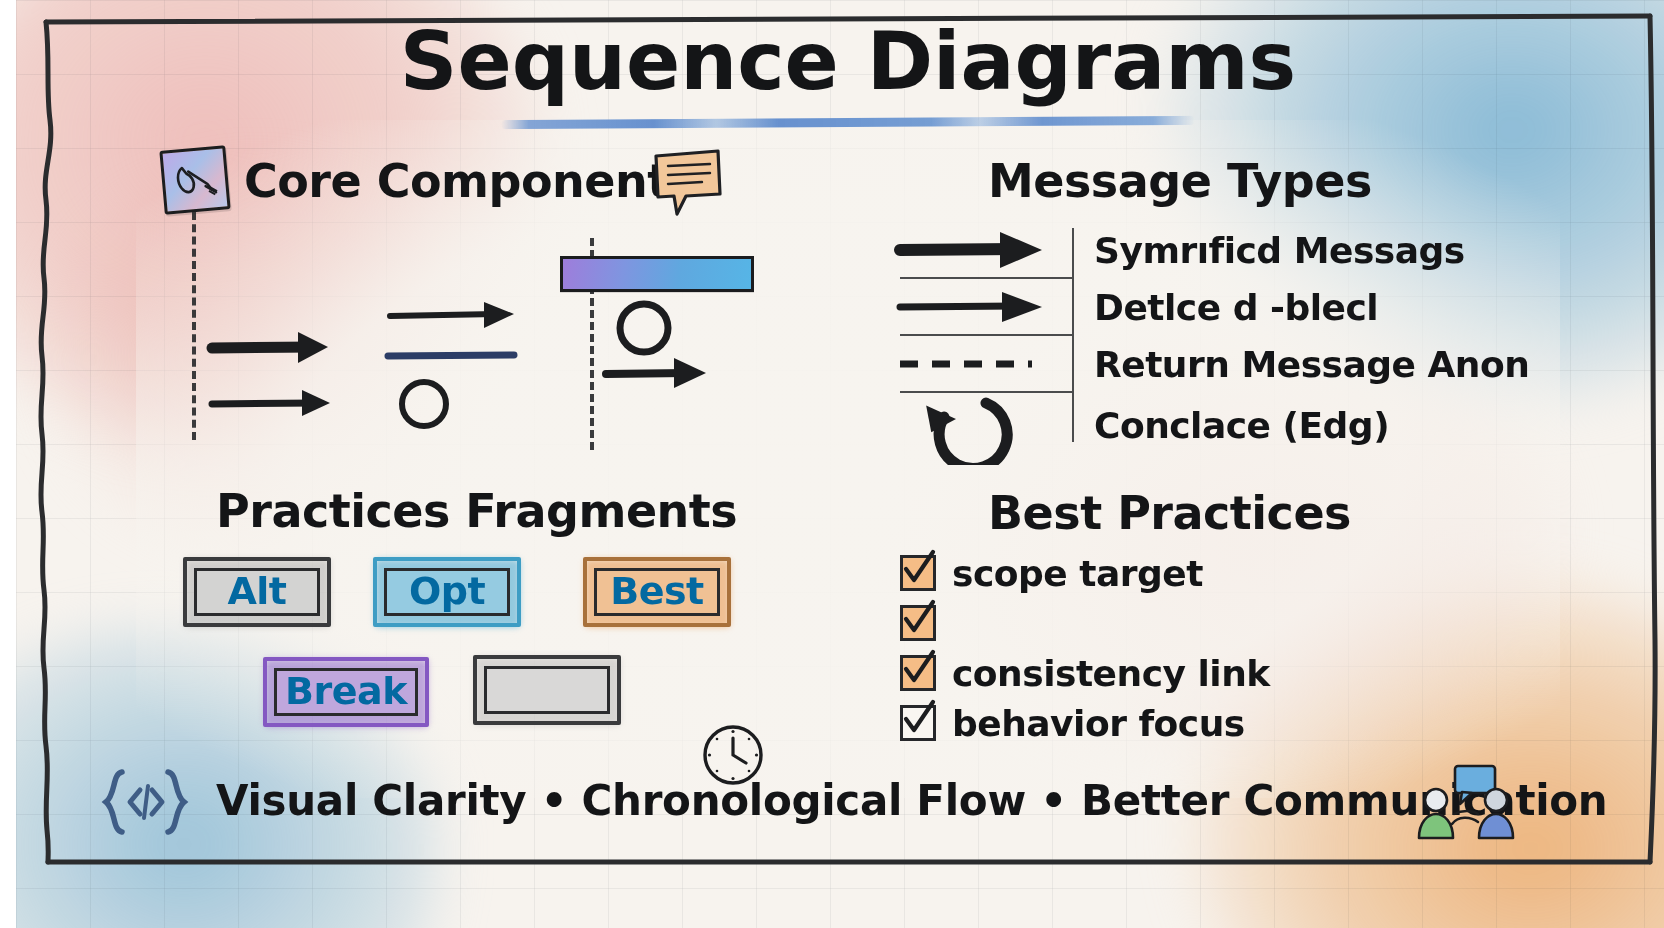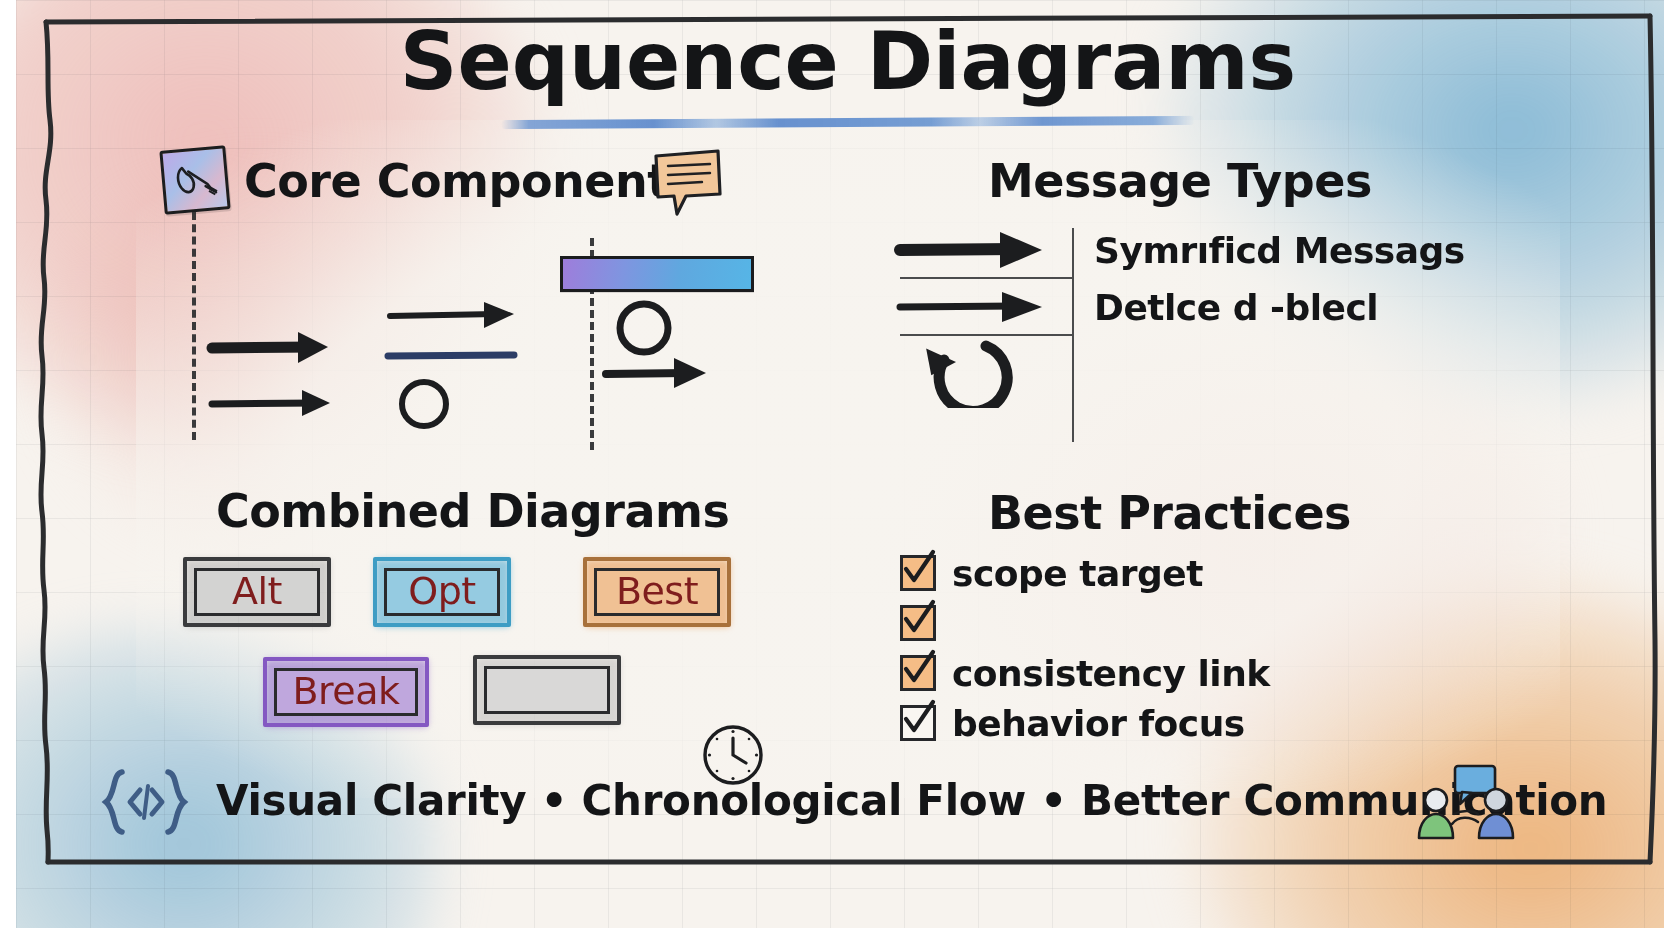--- a/index.html
+++ b/index.html
@@ -84,22 +84,22 @@
     position: absolute;
     inset: 0;
     pointer-events: none;
   }
 
   
   .content { position: absolute; inset: 0; }
 
   .hand {
     font-family: "DejaVu Sans", sans-serif;
-    color: #7f1d1d;
-    font-weight: 400;
+    color: #0369a1;
+    font-weight: 700;
     letter-spacing: -0.5px;
   }
 
   
   .title {
     position: absolute;
     left: 0; right: 0; top: 22px;
     text-align: center;
     font-size: 80px;
     line-height: 1;
@@ -245,21 +245,21 @@
   .frag-outer {
     position: absolute;
     inset: -11px;
     border: 4px solid #3a3b3d;
     z-index: 1;
     border-radius: 2px;
   }
 
   #frag-alt   { left: 178px; top: 568px; width: 126px; height: 48px; }
   #frag-alt::before   { background: rgba(120,122,126,0.30); }
-  #frag-opt   { left: 368px; top: 568px; width: 116px; height: 48px; }
+  #frag-opt   { left: 368px; top: 568px; width: 126px; height: 48px; }
   #frag-opt::before   { background: rgba(86,174,212,0.62); }
   #frag-opt .frag-outer   { border-color: #3e9dc4; }
   #frag-loop  { left: 578px; top: 568px; width: 126px; height: 48px; }
   #frag-loop::before  { background: rgba(236,170,110,0.72); }
   #frag-loop .frag-outer  { border-color: #a8713b; }
   #frag-break { left: 258px; top: 668px; width: 144px; height: 48px; }
   #frag-break::before { background: rgba(160,124,208,0.66); }
   #frag-break .frag-outer { border-color: #8458c2; }
   #frag-empty { left: 468px; top: 666px; width: 126px; height: 48px; }
   #frag-empty::before { background: rgba(120,122,126,0.26); }
@@ -396,33 +396,43 @@
         <div class="msg-art">
           <svg width="196" height="57" viewBox="0 0 196 57">
             <path d="M24,28 L140,27" stroke="#1c1d1f" stroke-width="7" stroke-linecap="round" fill="none"></path>
             <path d="M126,13 L166,28 L126,43 Z" fill="#1c1d1f"></path>
           </svg>
           <div class="msg-sep"></div>
         </div>
         <div class="msg-label hand">Detlce d -blecl</div>
       </div>
 
+      <div class="msg-row">
+        <div class="msg-art">
+          <svg width="196" height="57" viewBox="0 0 196 57">
+            <path d="M24,28 L156,28" stroke="#1c1d1f" stroke-width="7" stroke-linecap="butt" stroke-dasharray="18 14" fill="none"></path>
+          </svg>
+          <div class="msg-sep"></div>
+        </div>
+        <div class="msg-label hand">Return Message Anon</div>
+      </div>
 
       <div class="msg-row" style="height:64px;">
         <div class="msg-art" style="height:64px;">
           <svg width="196" height="72" viewBox="0 0 196 72">
             <path d="M110,10 A34,34 0 1,1 68,24" fill="none" stroke="#1c1d1f" stroke-width="11" stroke-linecap="round"></path>
             <path d="M56,8 L76,34 L48,34 Z" fill="#1c1d1f" transform="rotate(-28 62 22)"></path>
           </svg>
         </div>
-      </div>
-
-    </div>
-
-    <div class="section-h hand" id="h-frag">Combined Diagrams</div>
+        <div class="msg-label hand">Conclace (Edg)</div>
+      </div>
+
+    </div>
+
+    <div class="section-h hand" id="h-frag">Practices Fragments</div>
 
     <div class="frag" id="frag-alt">
       <div class="frag-outer"></div>
       <div class="frag-inner"></div>
       <span class="fl hand">Alt</span>
     </div>
 
     <div class="frag" id="frag-opt">
       <div class="frag-outer"></div>
       <div class="frag-inner"></div>

